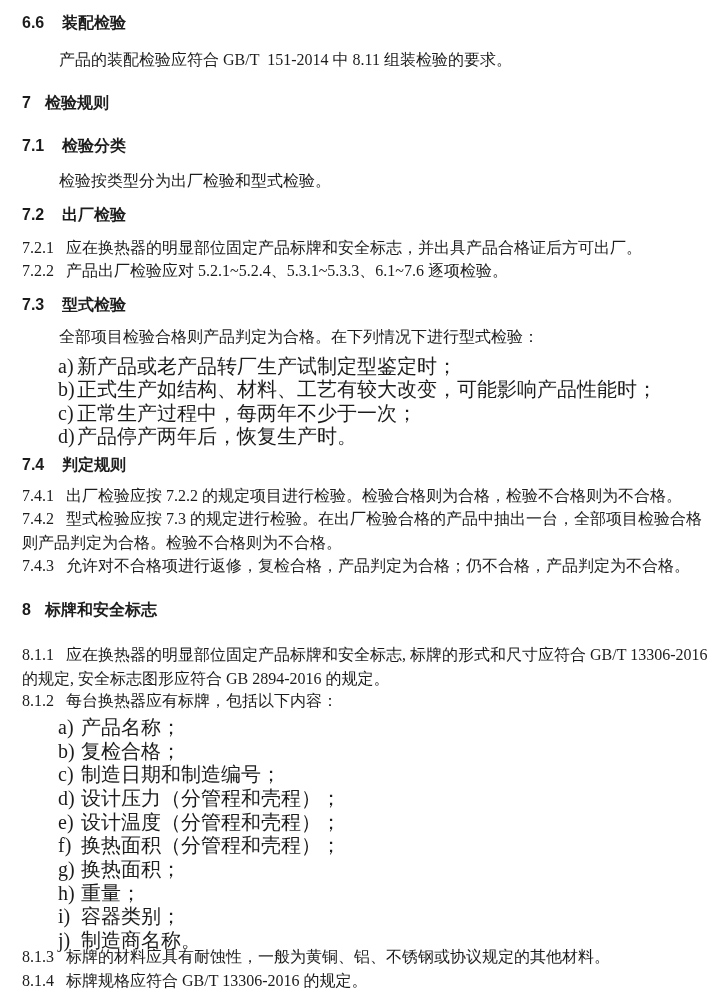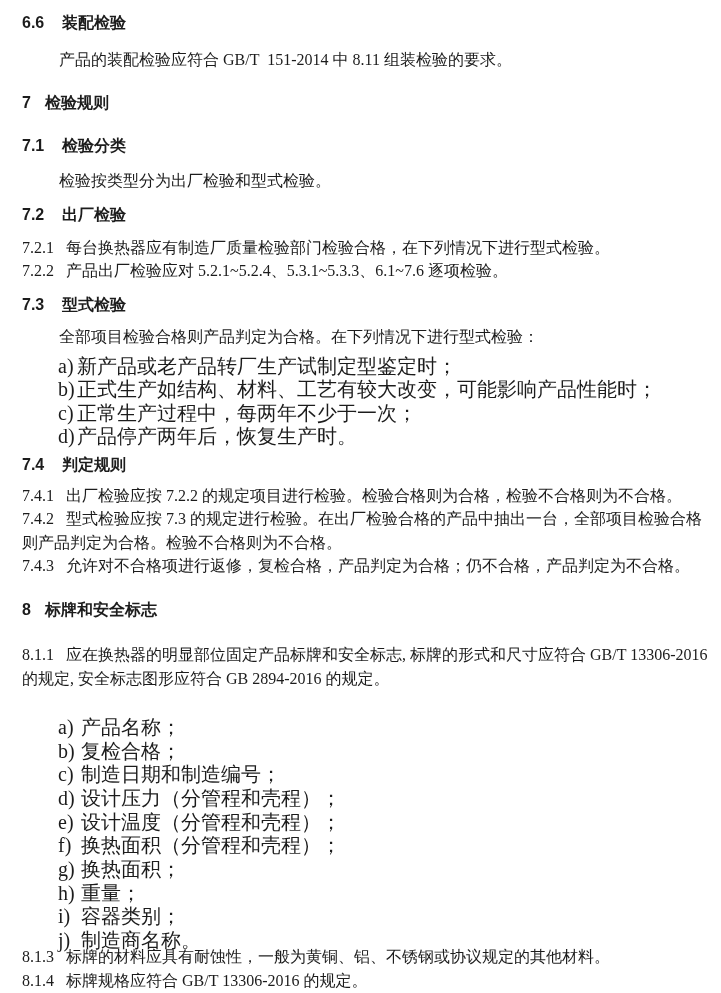--- a/index.html
+++ b/index.html
@@ -56,37 +56,38 @@
 
   <p class="heading" style="top:11px"><span class="hnum w2">6.6</span><span>装配检验</span></p>
   <p class="block indent" style="top:48px">产品的装配检验应符合 GB/T  151-2014 中 8.11 组装检验的要求。</p>
 
   <p class="heading" style="top:91px"><span class="hnum w1">7</span><span>检验规则</span></p>
 
   <p class="heading" style="top:134px"><span class="hnum w2">7.1</span><span>检验分类</span></p>
   <p class="block indent" style="top:169px">检验按类型分为出厂检验和型式检验。</p>
 
   <p class="heading" style="top:203px"><span class="hnum w2">7.2</span><span>出厂检验</span></p>
-  <p class="block" style="top:236px"><span class="cnum">7.2.1</span><span>每台换热器应有制造厂质量检验部门检验合格，在下列情况下进行型式检验。</span></p>
+  <p class="block" style="top:236px"><span class="cnum">7.2.1</span><span>应在换热器的明显部位固定产品标牌和安全标志，并出具产品合格证后方可出厂。</span></p>
   <p class="block" style="top:259px"><span class="cnum">7.2.2</span><span>产品出厂检验应对 5.2.1~5.2.4、5.3.1~5.3.3、6.1~7.6 逐项检验。</span></p>
 
   <p class="heading" style="top:293px"><span class="hnum w2">7.3</span><span>型式检验</span></p>
   <p class="block indent" style="top:325px">全部项目检验合格则产品判定为合格。在下列情况下进行型式检验：</p>
   <p class="li" style="top:352px"><span class="marker">a)</span><span>新产品或老产品转厂生产试制定型鉴定时；</span></p>
   <p class="li" style="top:375px"><span class="marker">b)</span><span>正式生产如结构、材料、工艺有较大改变，可能影响产品性能时；</span></p>
   <p class="li" style="top:399px"><span class="marker">c)</span><span>正常生产过程中，每两年不少于一次；</span></p>
   <p class="li" style="top:422px"><span class="marker">d)</span><span>产品停产两年后，恢复生产时。</span></p>
 
   <p class="heading" style="top:453px"><span class="hnum w2">7.4</span><span>判定规则</span></p>
   <p class="block" style="top:484px"><span class="cnum">7.4.1</span><span>出厂检验应按 7.2.2 的规定项目进行检验。检验合格则为合格，检验不合格则为不合格。</span></p>
   <p class="block" style="top:507px"><span class="cnum">7.4.2</span><span>型式检验应按 7.3 的规定进行检验。在出厂检验合格的产品中抽出一台，全部项目检验合格则产品判定为合格。检验不合格则为不合格。</span></p>
   <p class="block" style="top:554px"><span class="cnum">7.4.3</span><span>允许对不合格项进行返修，复检合格，产品判定为合格；仍不合格，产品判定为不合格。</span></p>
 
   <p class="heading" style="top:598px"><span class="hnum w1">8</span><span>标牌和安全标志</span></p>
   <p class="block" style="top:643px"><span class="cnum">8.1.1</span><span>应在换热器的明显部位固定产品标牌和安全标志, 标牌的形式和尺寸应符合 GB/T 13306-2016 的规定, 安全标志图形应符合 GB 2894-2016 的规定。</span></p>
+  <p class="block" style="top:689px"><span class="cnum">8.1.2</span><span>每台换热器应有标牌，包括以下内容：</span></p>
 
   <p class="li wide" style="top:713px"><span class="marker">a)</span><span>产品名称；</span></p>
   <p class="li wide" style="top:737px"><span class="marker">b)</span><span>复检合格；</span></p>
   <p class="li wide" style="top:760px"><span class="marker">c)</span><span>制造日期和制造编号；</span></p>
   <p class="li wide" style="top:784px"><span class="marker">d)</span><span>设计压力（分管程和壳程）；</span></p>
   <p class="li wide" style="top:808px"><span class="marker">e)</span><span>设计温度（分管程和壳程）；</span></p>
   <p class="li wide" style="top:831px"><span class="marker">f)</span><span>换热面积（分管程和壳程）；</span></p>
   <p class="li wide" style="top:855px"><span class="marker">g)</span><span>换热面积；</span></p>
   <p class="li wide" style="top:879px"><span class="marker">h)</span><span>重量；</span></p>
   <p class="li wide" style="top:902px"><span class="marker">i)</span><span>容器类别；</span></p>

